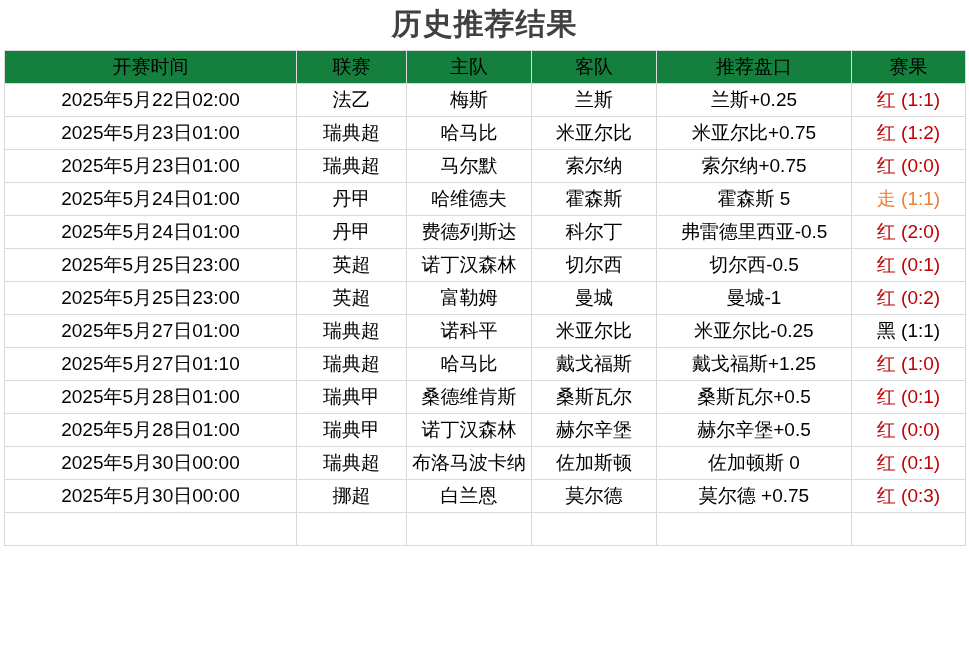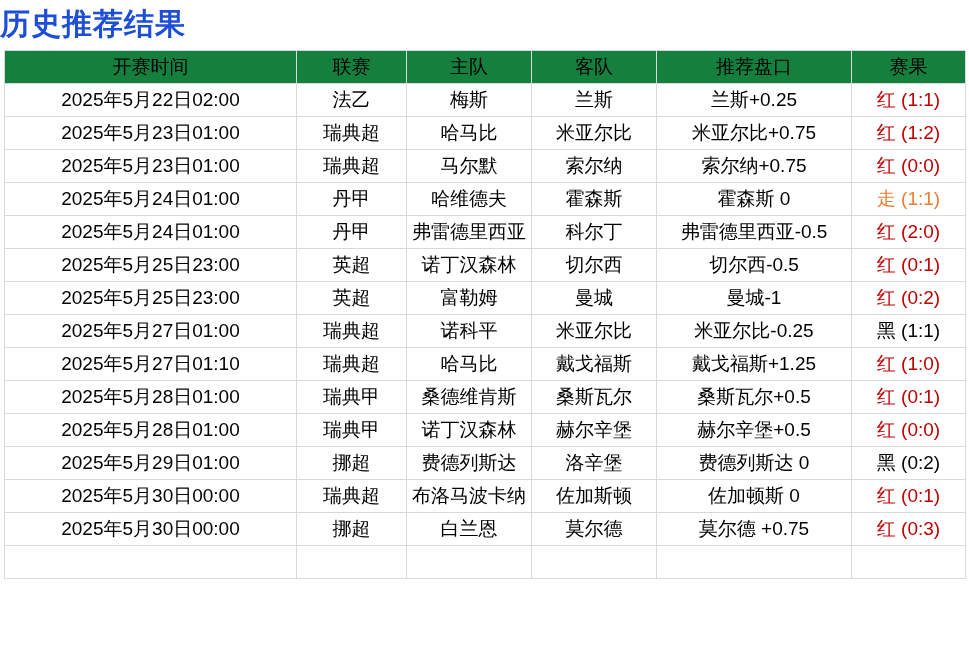--- a/index.html
+++ b/index.html
@@ -13,23 +13,24 @@
     font-family: "Liberation Sans", "DejaVu Sans", sans-serif;
     overflow: hidden;
   }
   .page {
     position: relative;
     width: 969px;
     height: 668px;
     box-sizing: border-box;
   }
   .title {
+    text-align: center;
     font-size: 30px;
     font-weight: bold;
-    color: #1d4ed8;
+    color: #404040;
     letter-spacing: 1px;
     padding: 6px 0 8px 0;
     line-height: 36px;
   }
   table.grid {
     border-collapse: collapse;
     table-layout: fixed;
     width: 961px;
     margin: 0 4px;
   }
@@ -129,27 +130,27 @@
           <td>马尔默</td>
           <td>索尔纳</td>
           <td>索尔纳+0.75</td>
           <td><span class="res red"><span class="mark">红</span><span class="score">&nbsp;(0:0)</span></span></td>
         </tr>
         <tr>
           <td>2025年5月24日01:00</td>
           <td>丹甲</td>
           <td>哈维德夫</td>
           <td>霍森斯</td>
-          <td>霍森斯 0</td>
+          <td>霍森斯 5</td>
           <td><span class="res walk"><span class="mark">走</span><span class="score">&nbsp;(1:1)</span></span></td>
         </tr>
         <tr>
           <td>2025年5月24日01:00</td>
           <td>丹甲</td>
-          <td>弗雷德里西亚</td>
+          <td>费德列斯达</td>
           <td>科尔丁</td>
           <td>弗雷德里西亚-0.5</td>
           <td><span class="res red"><span class="mark">红</span><span class="score">&nbsp;(2:0)</span></span></td>
         </tr>
         <tr>
           <td>2025年5月25日23:00</td>
           <td>英超</td>
           <td>诺丁汉森林</td>
           <td>切尔西</td>
           <td>切尔西-0.5</td>
@@ -189,28 +190,20 @@
         </tr>
         <tr>
           <td>2025年5月28日01:00</td>
           <td>瑞典甲</td>
           <td>诺丁汉森林</td>
           <td>赫尔辛堡</td>
           <td>赫尔辛堡+0.5</td>
           <td><span class="res red"><span class="mark">红</span><span class="score">&nbsp;(0:0)</span></span></td>
         </tr>
         <tr>
-          <td>2025年5月29日01:00</td>
-          <td>挪超</td>
-          <td>费德列斯达</td>
-          <td>洛辛堡</td>
-          <td>费德列斯达 0</td>
-          <td><span class="res black"><span class="mark">黑</span><span class="score">&nbsp;(0:2)</span></span></td>
-        </tr>
-        <tr>
           <td>2025年5月30日00:00</td>
           <td>瑞典超</td>
           <td>布洛马波卡纳</td>
           <td>佐加斯顿</td>
           <td>佐加顿斯 0</td>
           <td><span class="res red"><span class="mark">红</span><span class="score">&nbsp;(0:1)</span></span></td>
         </tr>
         <tr>
           <td>2025年5月30日00:00</td>
           <td>挪超</td>

